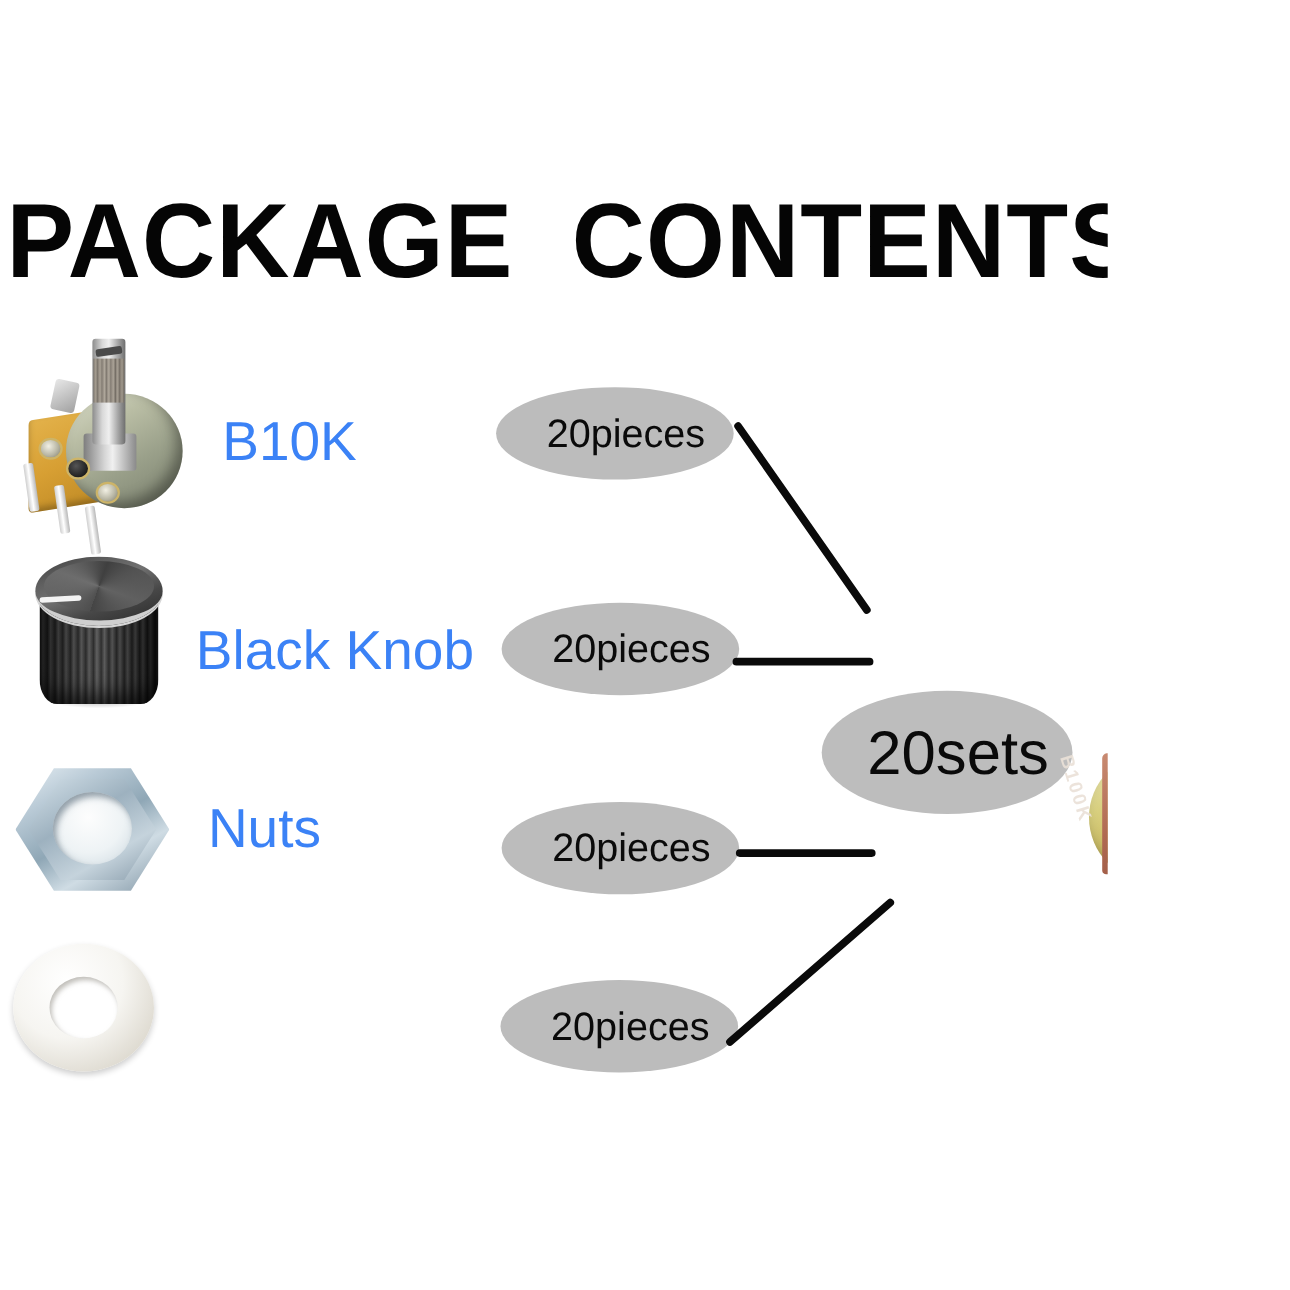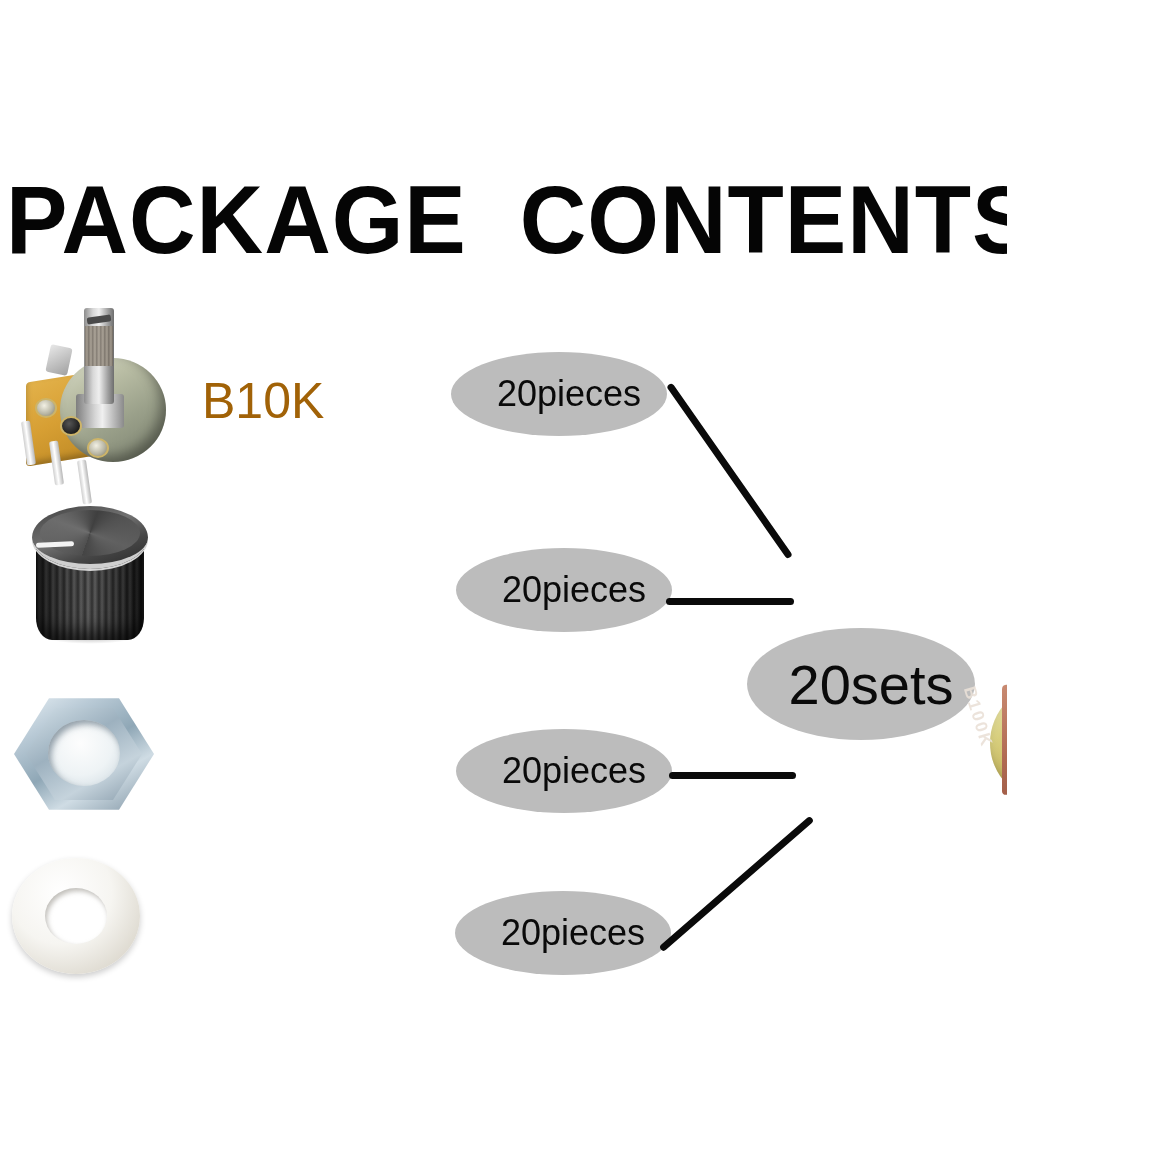--- a/index.html
+++ b/index.html
@@ -33,21 +33,21 @@
     transform: scaleX(0.96);
     transform-origin: left center;
   }
 
   
   .item-label {
     position: absolute;
     font-family: "Liberation Sans", sans-serif;
     font-size: 50px;
     font-weight: 400;
-    color: #a16207;
+    color: #3b82f6;
     white-space: nowrap;
     letter-spacing: 0px;
   }
 
   
   .ellipse {
     position: absolute;
     background: #bcbcbc;
     border-radius: 50%;
     display: flex;
@@ -351,21 +351,23 @@
     <div class="nut-hole"></div>
   </div>
 
   <div class="art" id="art-washer">
     <div class="washer-outer"></div>
     <div class="washer-hole"></div>
   </div>
 
   <div class="item-label" style="left:202px; top:372px;">B10K</div>
 
-
+  <div class="item-label" style="left:178px; top:562px;">Black Knob</div>
+
+  <div class="item-label" style="left:189px; top:724px;">Nuts</div>
 
 
   <div class="ellipse pieces" style="left:451px; top:352px; width:216px; height:84px;">
     <span class="ellipse-text">20pieces</span>
   </div>
 
   <div class="ellipse pieces" style="left:456px; top:548px; width:216px; height:84px;">
     <span class="ellipse-text">20pieces</span>
   </div>
 

